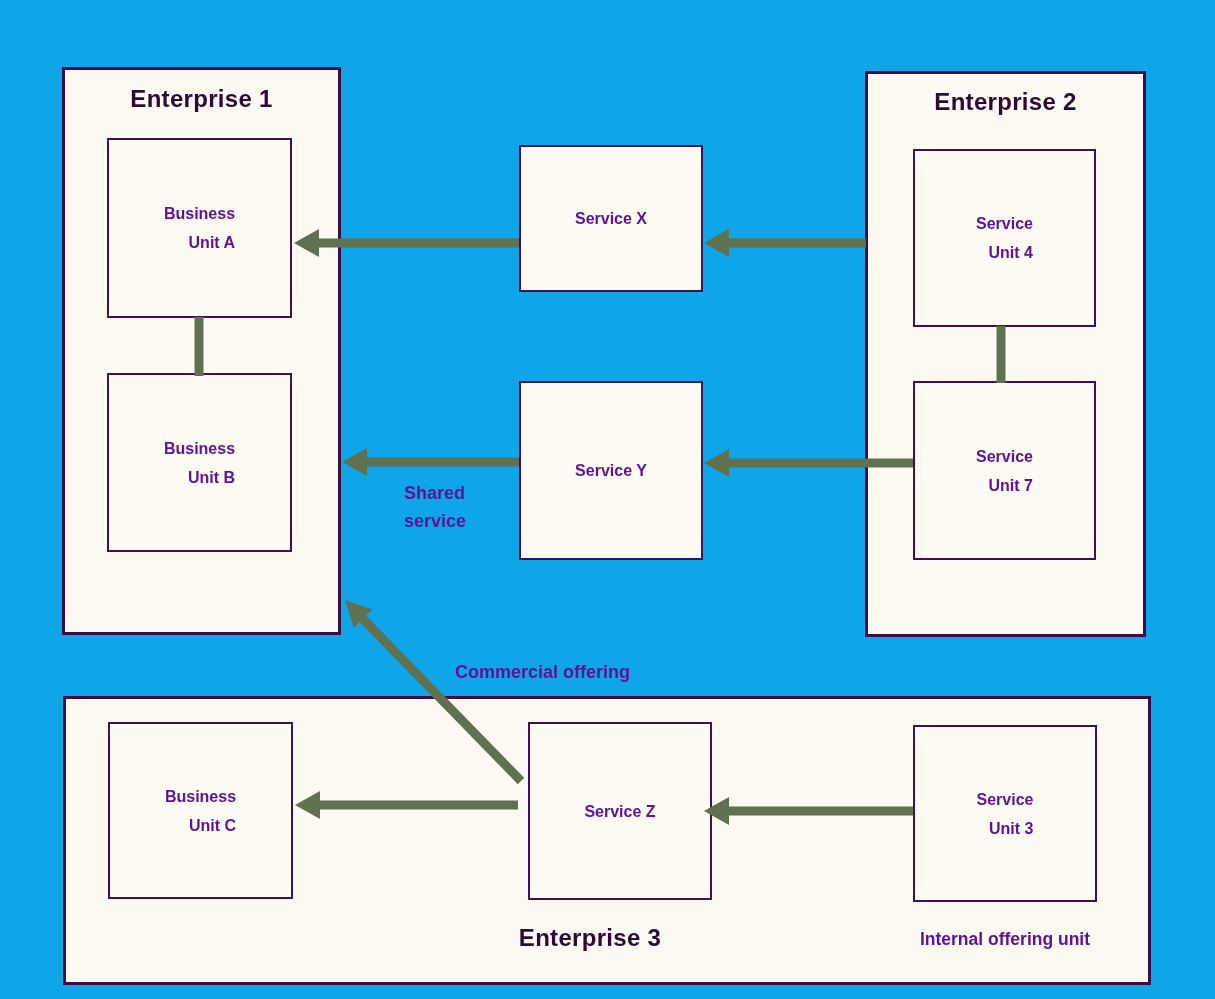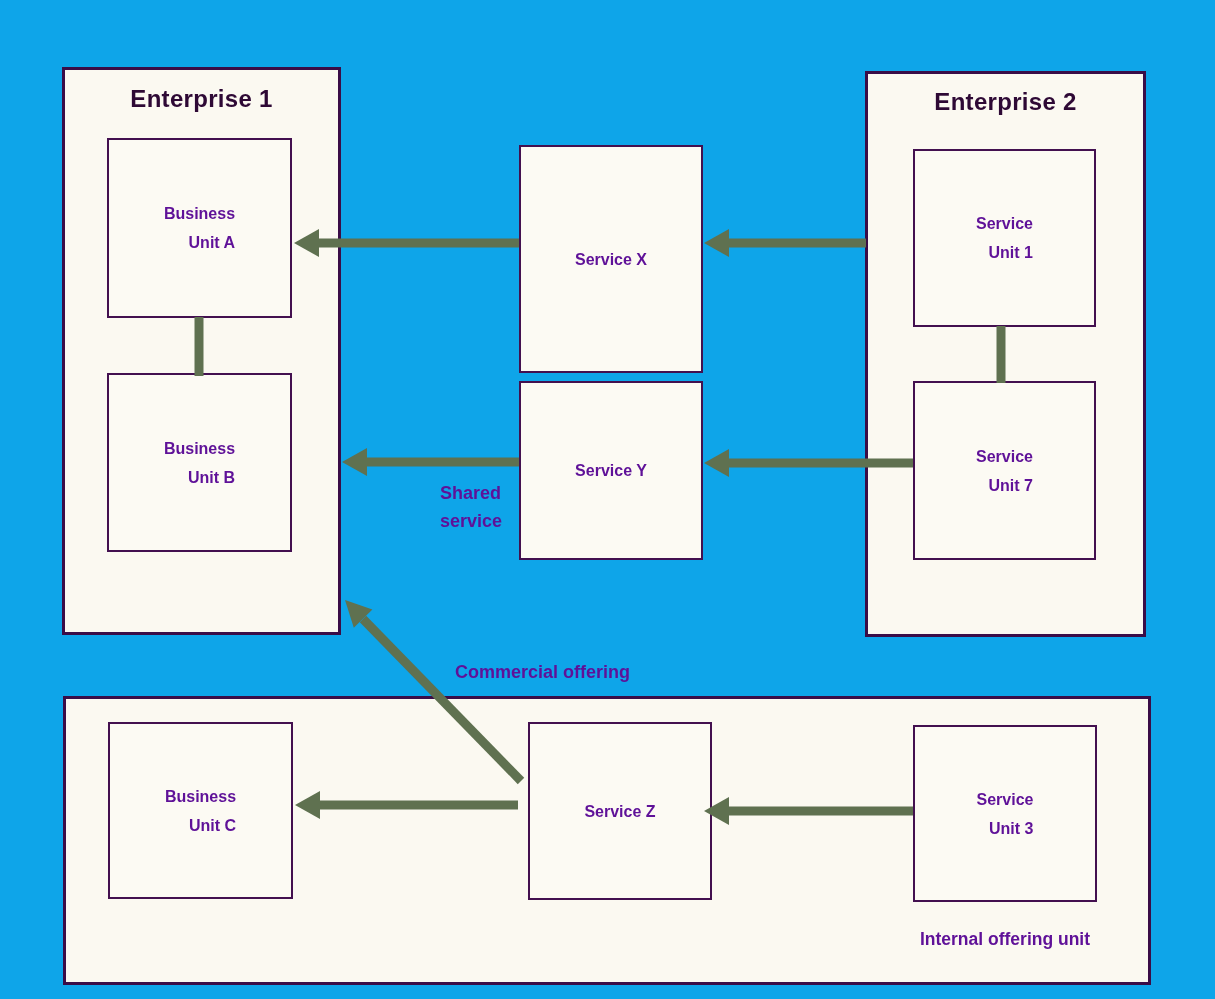--- a/index.html
+++ b/index.html
@@ -69,33 +69,33 @@
       <div>Unit A</div>
     </div>
   </div>
   <div class="ubox" style="left:107px; top:373px; width:185px; height:179px;">
     <div>
       <div>Business</div>
       <div>Unit B</div>
     </div>
   </div>
 
-  <div class="ubox" style="left:519px; top:145px; width:184px; height:228px;">
+  <div class="ubox" style="left:519px; top:145px; width:184px; height:147px;">
     <div>Service X</div>
   </div>
   <div class="ubox" style="left:519px; top:381px; width:184px; height:179px;">
     <div>Service Y</div>
   </div>
 
   <div class="ebox" style="left:865px; top:71px; width:281px; height:566px;"></div>
   <div class="etitle" style="left:865px; top:88px; width:281px;">Enterprise 2</div>
   <div class="ubox" style="left:913px; top:149px; width:183px; height:178px;">
     <div>
       <div>Service</div>
-      <div>Unit 1</div>
+      <div>Unit 4</div>
     </div>
   </div>
   <div class="ubox" style="left:913px; top:381px; width:183px; height:179px;">
     <div>
       <div>Service</div>
       <div>Unit 7</div>
     </div>
   </div>
 
   <div class="ebox" style="left:63px; top:696px; width:1088px; height:289px;"></div>
@@ -107,22 +107,23 @@
   </div>
   <div class="ubox" style="left:528px; top:722px; width:184px; height:178px;">
     <div>Service Z</div>
   </div>
   <div class="ubox" style="left:913px; top:725px; width:184px; height:177px;">
     <div>
       <div>Service</div>
       <div>Unit 3</div>
     </div>
   </div>
+  <div class="etitle" style="left:490px; top:924px; width:200px;">Enterprise 3</div>
 
-  <div class="annot" style="left:404px; top:479px;margin-left:36px;">
+  <div class="annot" style="left:404px; top:479px;">
     <div>Shared</div>
     <div>service</div>
   </div>
   <div class="annot" style="left:455px; top:658px;">Commercial offering</div>
   <div class="annot center" style="left:896px; top:925px; width:218px; font-size:17.5px;">Internal offering unit</div>
 
   <svg class="overlay" viewBox="0 0 1215 999">
 
     <g>
       <line class="shaft" x1="866" y1="243" x2="727" y2="243"></line>

